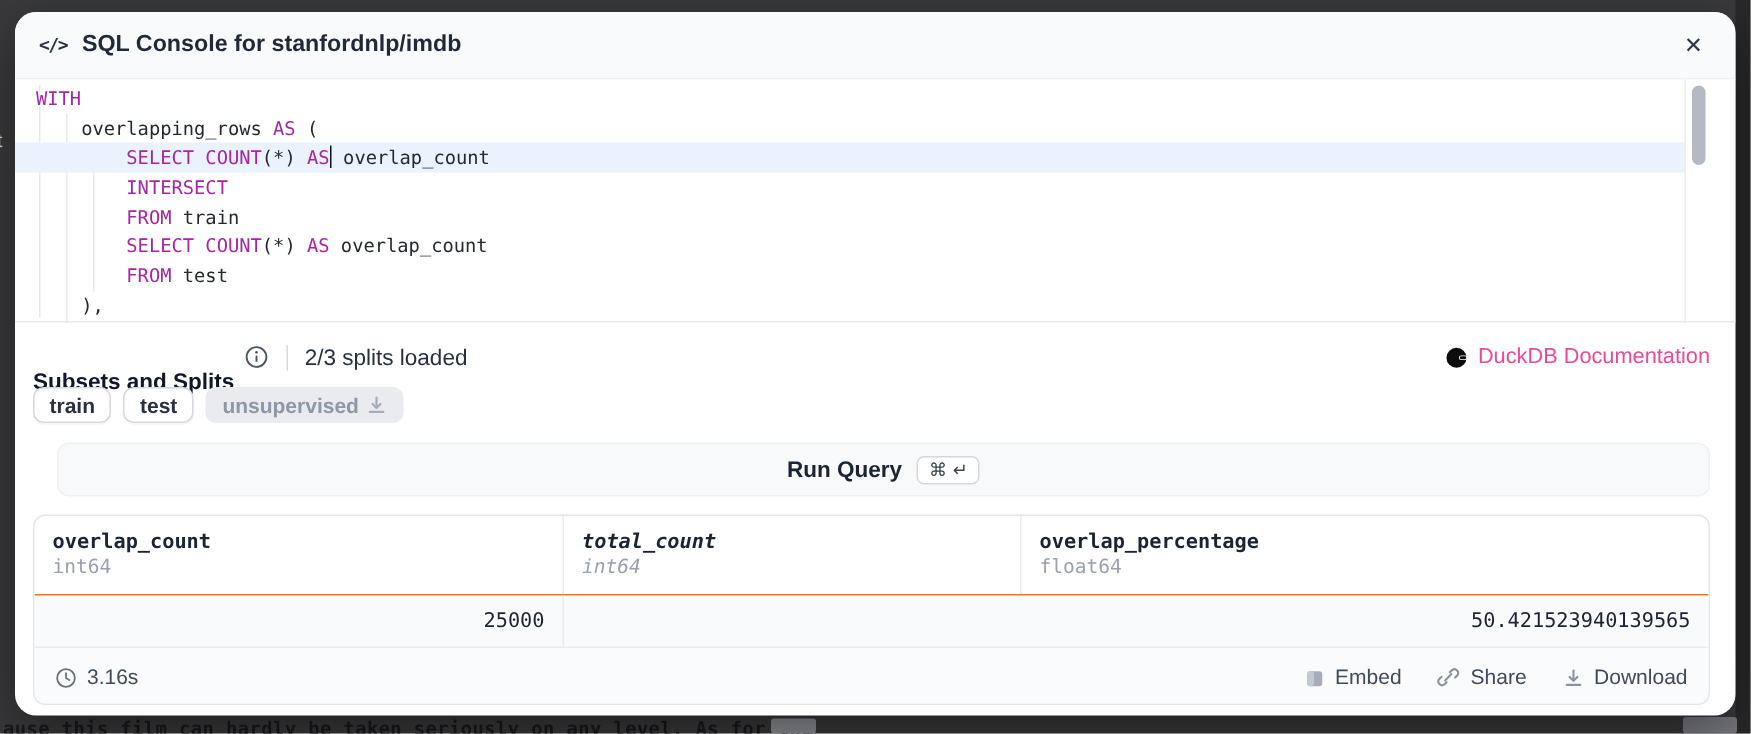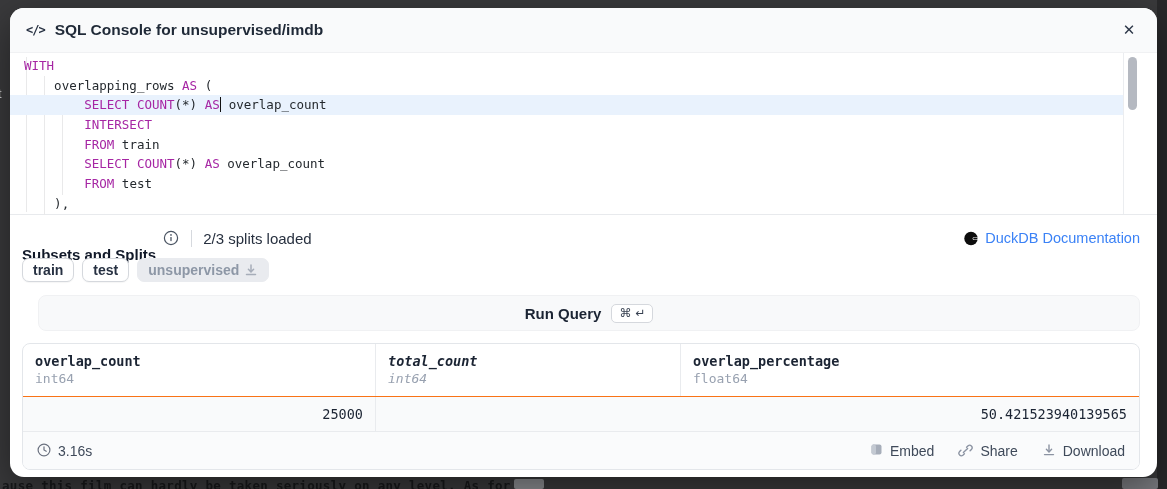--- a/index.html
+++ b/index.html
@@ -59,21 +59,21 @@
     position:absolute; left:1118px; top:4px; width:9px; height:53px;
     background:#b5b9c1; border-radius:5px; z-index:4;
   }
   
   .subsets-row { display:flex; align-items:center; margin:11px 17px 0 12px; height:24px; }
   .subsets-heading { font-size:15px; font-weight:700; color:#101828;margin-top:32px; }
   .info-icon { margin-left:7px; display:flex; }
   .vdivider { width:1px; height:17px; background:#d6d9de; margin:0 11px 0 12px; }
   .subsets-status { font-size:15px; color:#27303f; }
   .doc-link { margin-left:auto; display:flex; align-items:center; gap:6px; cursor:pointer; }
-  .doc-link span { font-size:14.5px; color:#3b82f6; }
+  .doc-link span { font-size:14.5px; color:#ec4899; }
   
   .tags-row { display:flex; align-items:center; gap:8px; margin:8px 17px 0 12px; height:24px; }
   .tag {
     display:flex; align-items:center; gap:5px; height:24px; padding:0 10px;
     border:1px solid #d5d8dd; border-radius:7px; background:#fff;
     font-size:14px; font-weight:600; color:#273142; cursor:pointer;
     box-shadow:0 1px 1px rgba(0,0,0,.04);
   }
   .tag.unloaded { background:#e9ebef; border-color:#e9ebef; color:#8d97a6; box-shadow:none; }
   
@@ -101,39 +101,39 @@
   .td {
     height:34px; display:flex; align-items:center; justify-content:flex-end;
     padding:0 12px; border-right:1px solid #e9ebee;
     font-family:"DejaVu Sans Mono", monospace; font-size:13.5px; color:#1b2433;
   }
   .c0 { width:353px; } .c1 { width:305px;font-style:italic; } .c2 { flex:1; }
   .tfoot {
     display:flex; align-items:center; height:38px; border-top:1px solid #e9ebee;
     background:#fafbfc; padding:0 14px;
   }
-  .duration { display:flex; align-items:flex-start; gap:7px; font-size:14px; color:#3f4a5a; }
+  .duration { display:flex; align-items:flex-end; gap:7px; font-size:14px; color:#3f4a5a; }
   .foot-actions { margin-left:auto; display:flex; align-items:center; gap:24px; }
-  .foot-btn { display:flex; align-items:flex-start; gap:7px; font-size:14px; color:#3f4a5a; cursor:pointer; }
+  .foot-btn { display:flex; align-items:flex-end; gap:7px; font-size:14px; color:#3f4a5a; cursor:pointer; }
   svg { display:block; }
 </style>
 </head>
 <body>
 
 <div class="backdrop-strip"></div>
 <div class="backdrop-frag-t">t</div>
 <div class="backdrop-text">ause this film can hardly be taken seriously on any level. As for the</div>
 <div class="backdrop-frag-1"></div>
 <div class="backdrop-frag-2"></div>
 
 <div class="modal">
 
   <div class="modal-header">
     <span class="code-glyph">&lt;/&gt;</span>
-    <span class="modal-title">SQL Console for unsupervised/imdb</span>
+    <span class="modal-title">SQL Console for stanfordnlp/imdb</span>
     <span class="close-btn">✕</span>
   </div>
 
   <div class="editor">
     <div class="indent-guide ig-0"></div>
     <div class="indent-guide ig-1"></div>
     <div class="indent-guide ig-2"></div>
     <div>
         <div class="code-line"><span class="kw">WITH</span></div>
         <div class="code-line"><span>    overlapping_rows </span><span class="kw">AS</span><span> (</span></div>

